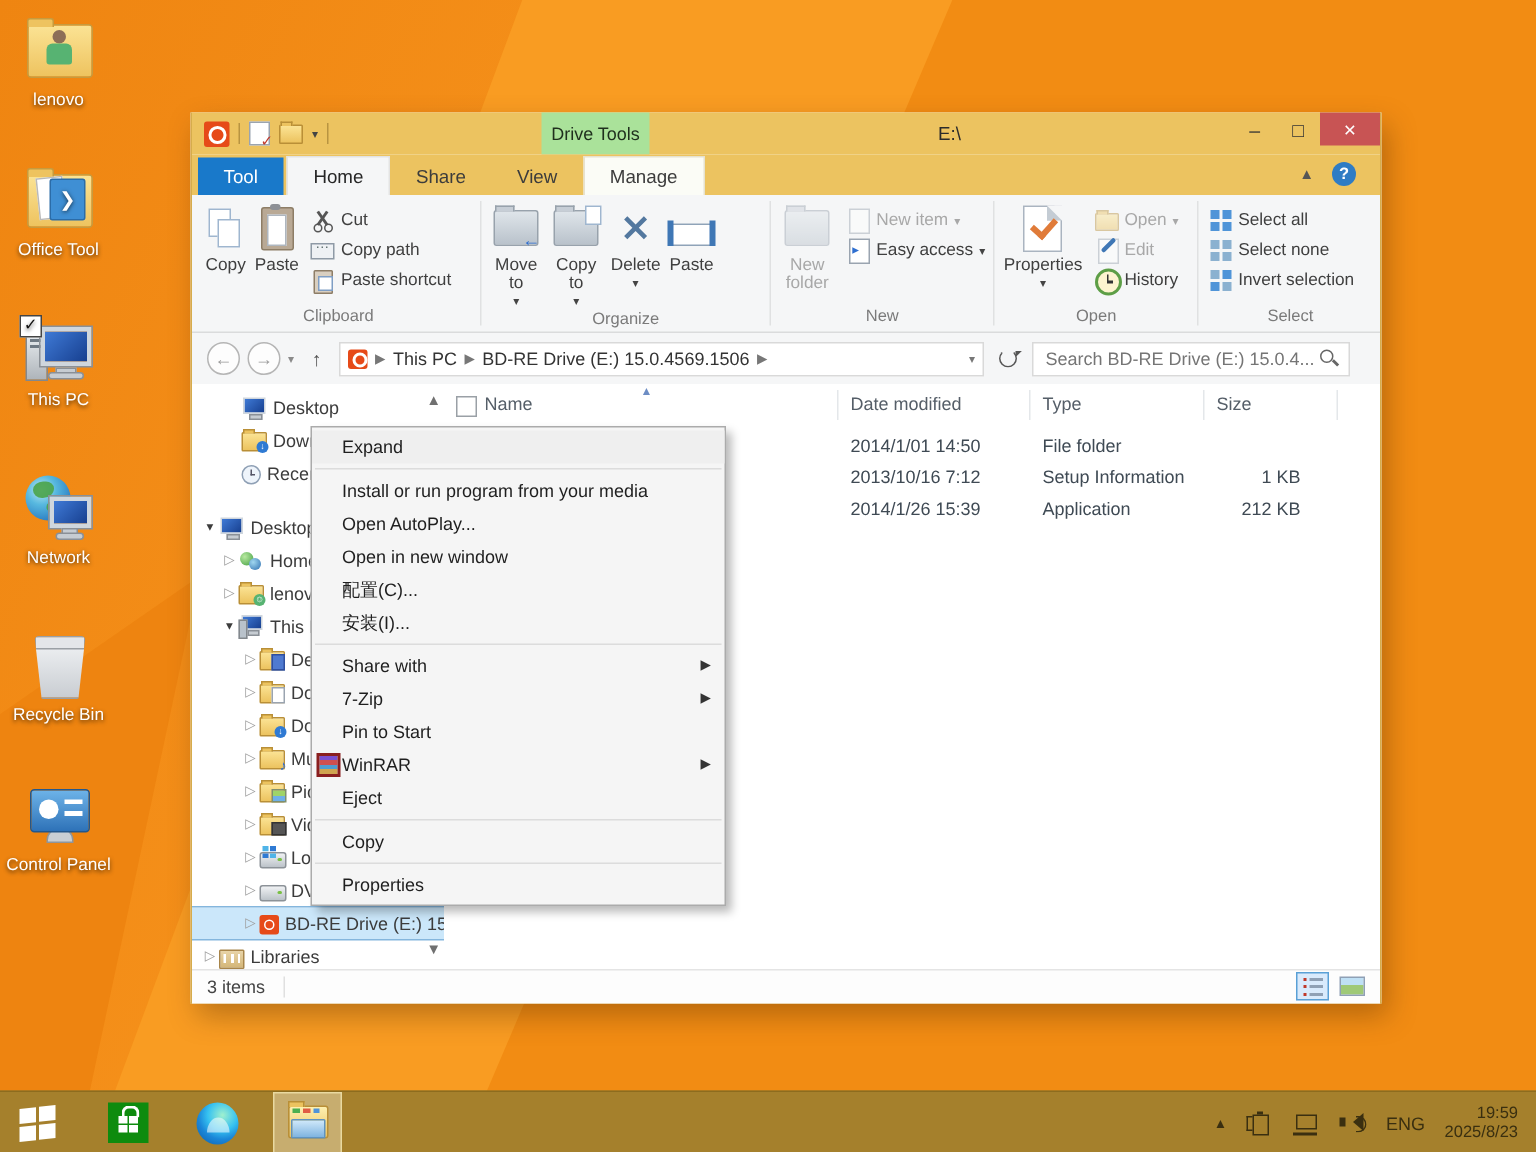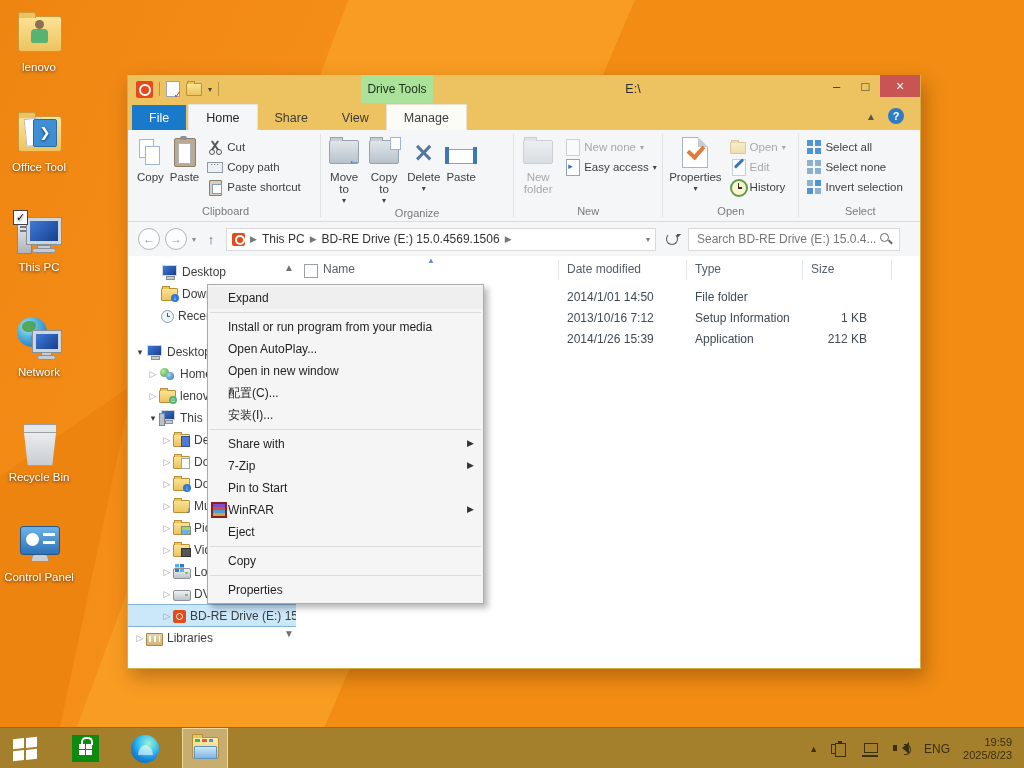--- a/index.html
+++ b/index.html
@@ -336,21 +336,21 @@
       <div class="dtools">Drive Tools</div>
       <div class="wtitle">E:\</div>
       <div class="wctrls">
         <div class="wc">–</div>
         <div class="wc">□</div>
         <div class="wc close">×</div>
       </div>
     </div>
 
     <div class="tabstrip">
-      <div class="tab file">File</div>
+      <div class="tab file">Tool</div>
       <div class="tab active">Home</div>
       <div class="tab">Share</div>
       <div class="tab">View</div>
       <div class="tab manage">Manage</div>
       <div class="ribbon-min">▲</div>
       <div class="helpbtn">?</div>
     </div>
 
     <div class="ribbon">
       <div class="rgroup" style="width:187px">
@@ -439,21 +439,21 @@
             <div class="bic">
                 <span class="bigfold dim"></span>
               </div>
             <span style="width:36px">New folder</span>
           </div>
           <div class="smallcol">
             <div class="smallbtn dis">
               <span class="ric16">
                   <span class="i-sheet dim" style="position:absolute;left:2px"></span>
                 </span>
-              <span>New none</span>
+              <span>New item</span>
                 <span class="caret dis">▾</span>
             </div>
             <div class="smallbtn">
               <span class="ric16">
                   <span class="i-sheet easy" style="position:absolute;left:2px"></span>
                 </span>
               <span>Easy access</span>
                 <span class="caret">▾</span>
             </div>
           </div>
@@ -696,20 +696,32 @@
         </div>
         <div class="frow" style="top:73px">
           <span style="left:27px"></span>
           <span style="left:271px">2014/1/26 15:39</span>
           <span style="left:399px">Application</span>
           <span class="fsize" style="left:481px">212 KB</span>
         </div>
       </div>
     </div>
 
+    <div class="statusbar">
+      <span>3 items</span>
+      <span class="stsep"></span>
+      <div class="viewbtns">
+        <div class="vb on">
+            <span class="vb-det"></span>
+          </div>
+        <div class="vb">
+            <span class="vb-thm"></span>
+          </div>
+      </div>
+    </div>
   </div>
 
   <div id="ctx">
     <div class="mi bold">Expand</div>
     <div class="msep"></div>
     <div class="mi">Install or run program from your media</div>
     <div class="mi">Open AutoPlay...</div>
     <div class="mi">Open in new window</div>
     <div class="mi">配置(C)...</div>
     <div class="mi">安装(I)...</div>

